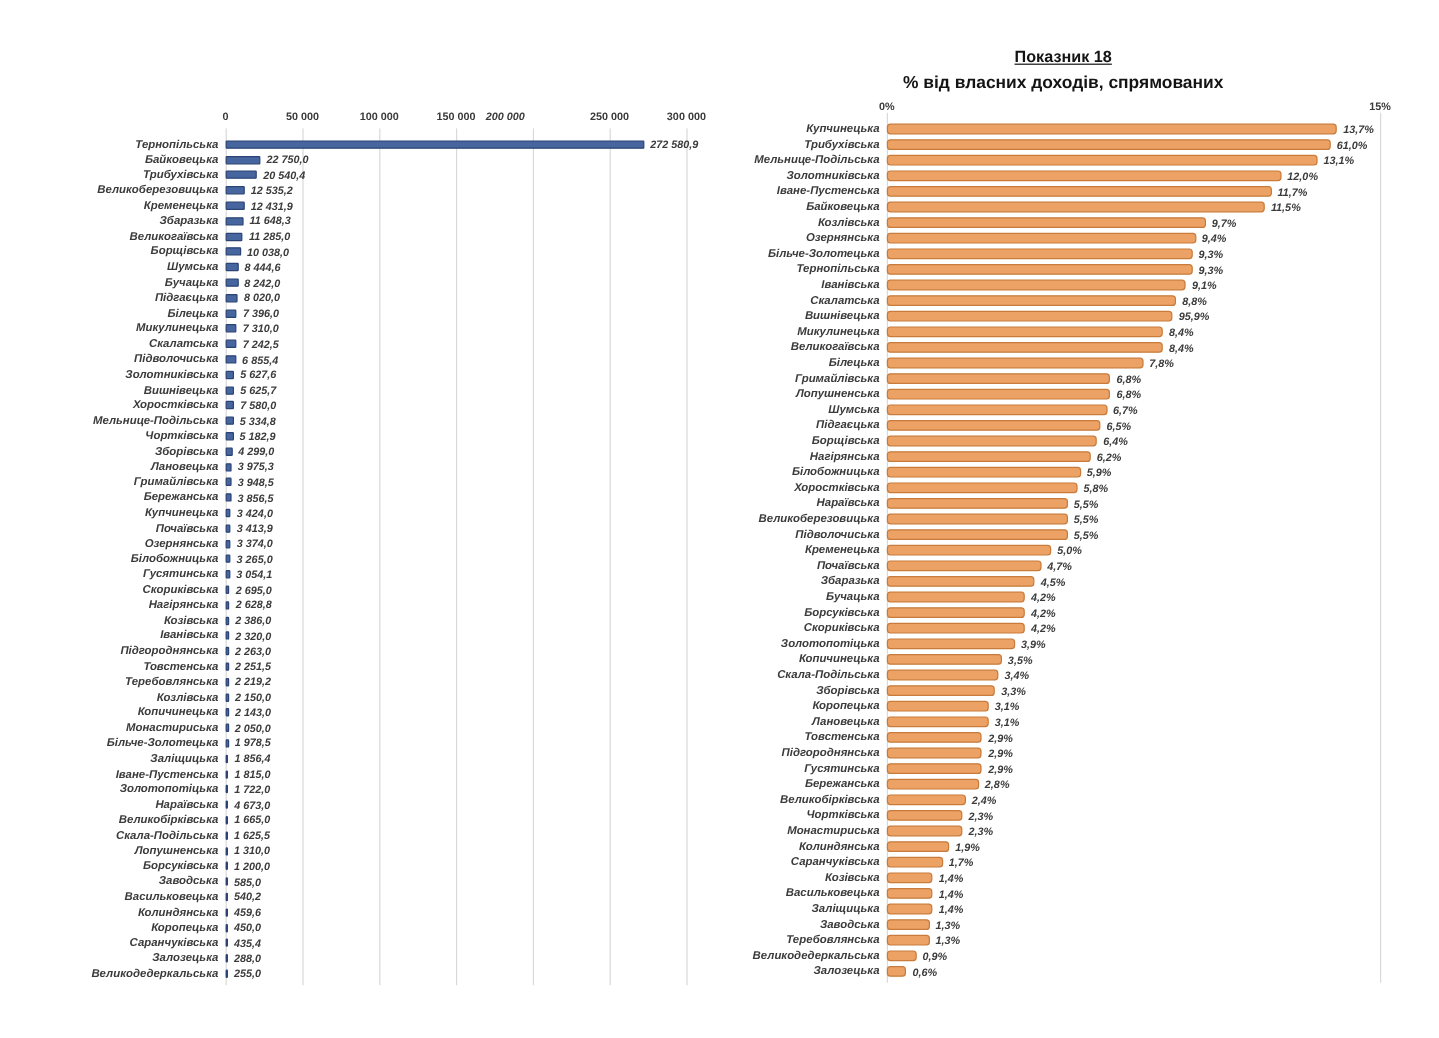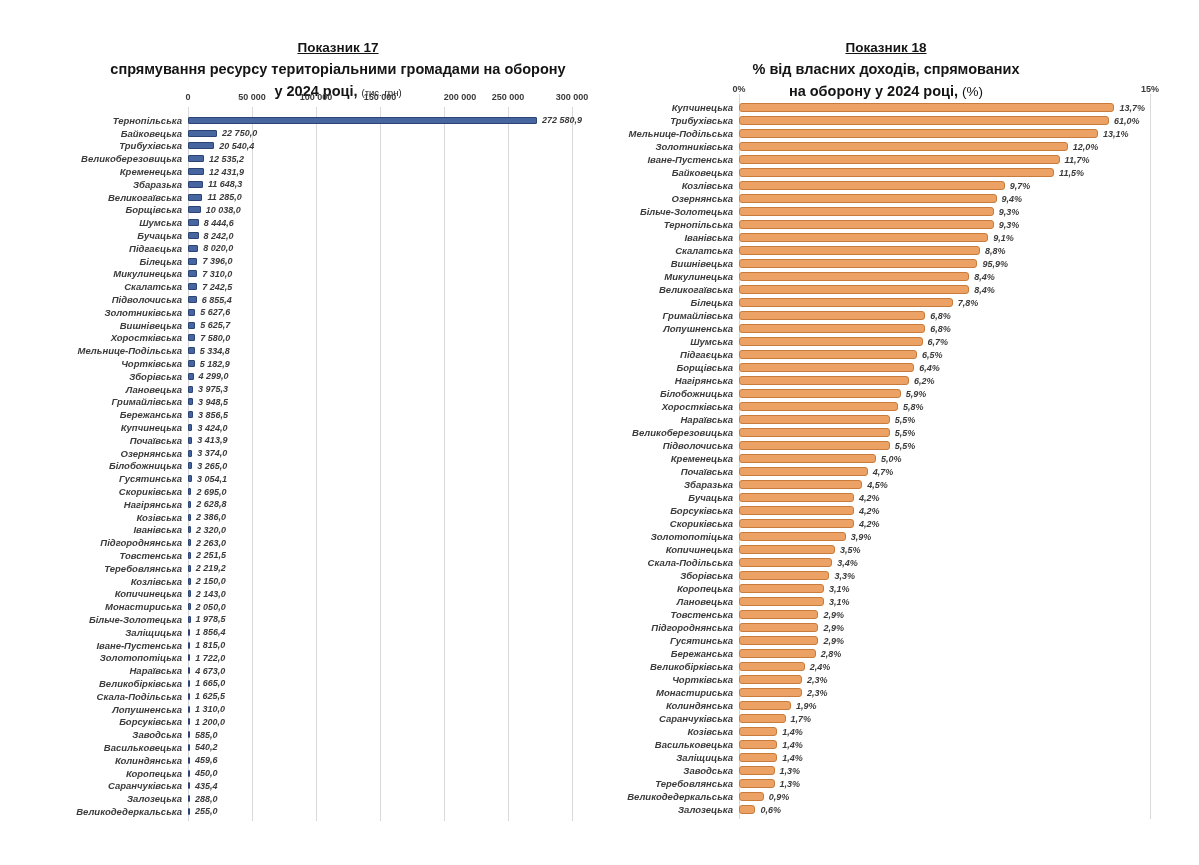--- a/index.html
+++ b/index.html
@@ -35,31 +35,26 @@
        padding-right:6px;box-sizing:border-box;white-space:nowrap;flex:none;}
   .bar{box-sizing:border-box;flex:none;}
   .val{font-size:9px;font-weight:700;color:#3b3b3b;margin-left:5px;white-space:nowrap;}
 </style>
 </head>
 <body>
 
 <div class="page">
 
   <section class="chart" id="c0">
-    <header class="ttl">
-      <div class="t1">Показник 17</div>
-      <div class="t2">спрямування ресурсу територіальними громадами на оборону</div>
-      <div class="t3"><span>у 2024 році,</span> <span class="unit">(тис. грн)</span></div>
-    </header>
     <div class="ticks">
         <div class="tick" style="left: 180px;">0</div>
         <div class="tick" style="left: 244px;">50 000</div>
         <div class="tick" style="left: 308px;">100 000</div>
         <div class="tick" style="left: 372px;">150 000</div>
-        <div class="tick" style="left: 452px;">200 000</div>
+        <div class="tick" style="left: 413px; font-style: italic;">200 000</div>
         <div class="tick" style="left: 500px;">250 000</div>
         <div class="tick" style="left: 564px;">300 000</div>
       </div>
     <div class="rows">
         <div class="grid" style="left: 180px;"></div>
         <div class="grid" style="left: 244px;"></div>
         <div class="grid" style="left: 308px;"></div>
         <div class="grid" style="left: 372px;"></div>
         <div class="grid" style="left: 436px;"></div>
         <div class="grid" style="left: 500px;"></div>
@@ -339,21 +334,20 @@
           <div class="bar" style="width: 2px; height: 7px; background: rgb(71, 102, 159); border: 1px solid rgb(43, 68, 117); border-radius: 1px;"></div>
           <div class="val">255,0</div>
         </div>
       </div>
   </section>
 
   <section class="chart" id="c1">
     <header class="ttl">
       <div class="t1">Показник 18</div>
       <div class="t2">% від власних доходів, спрямованих</div>
-      <div class="t3"><span>на оборону у 2024 році,</span> <span class="unit">(%)</span></div>
     </header>
     <div class="ticks">
         <div class="tick" style="left: 123px;">0%</div>
         <div class="tick" style="left: 534px;">15%</div>
       </div>
     <div class="rows">
         <div class="grid" style="left: 123px;"></div>
         <div class="grid" style="left: 534px;"></div>
         <div class="row" style="height: 13px;">
           <div class="cat" style="width: 123px;">Купчинецька</div>

